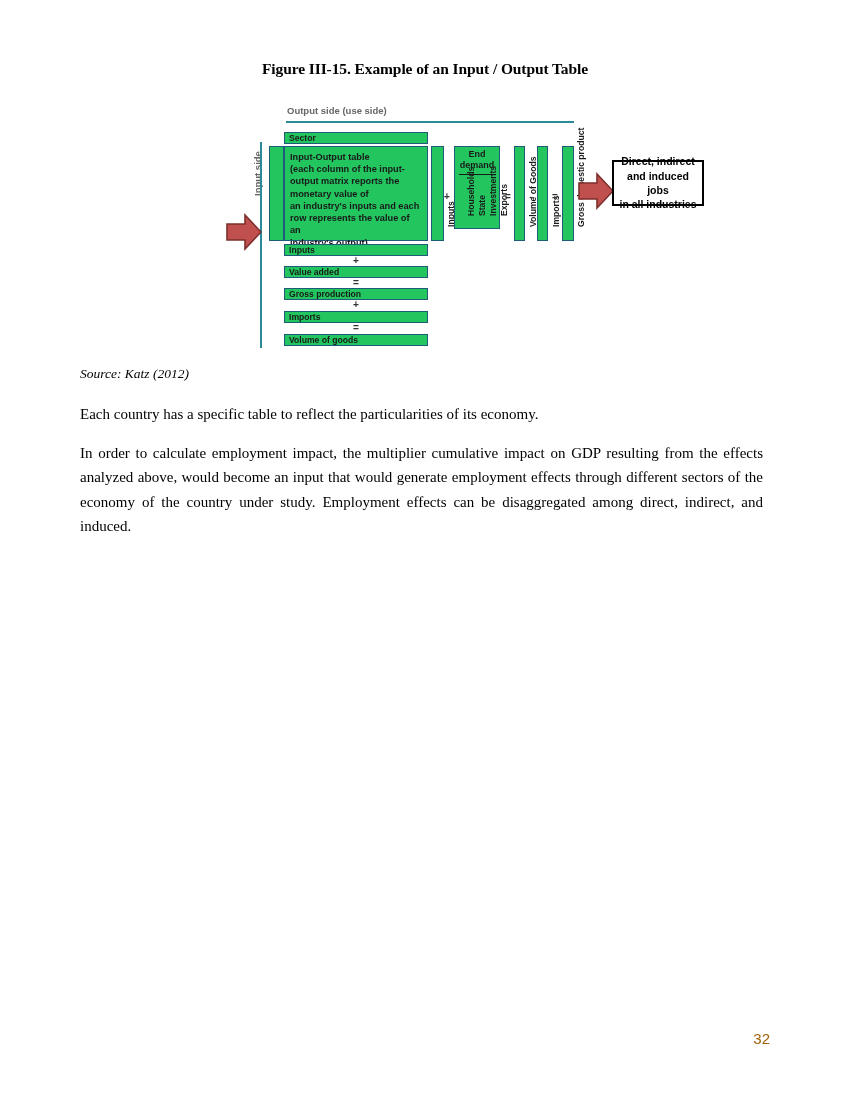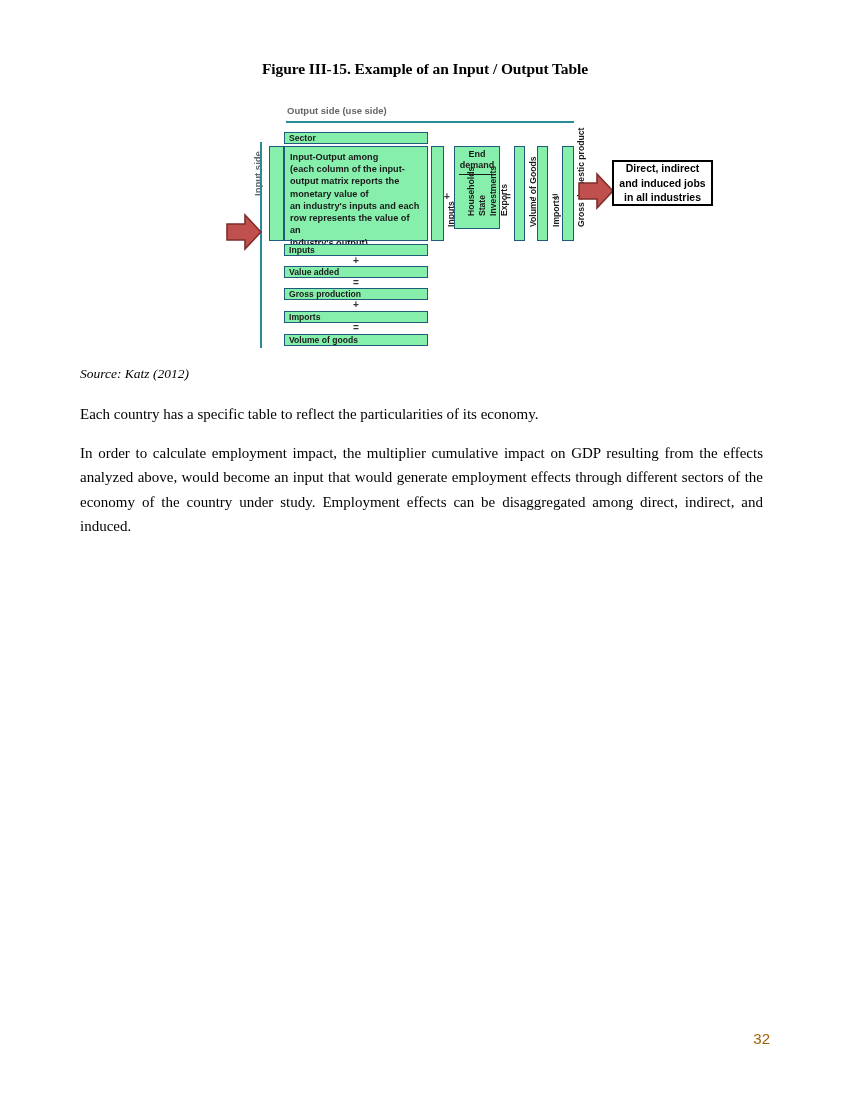--- a/index.html
+++ b/index.html
@@ -36,21 +36,21 @@
     top: 0;
     width: 850px;
     height: 370px;
     font-weight: bold;
   }
   .diagram * { box-sizing: border-box; }
 
   
   .cell {
     position: absolute;
-    background: #86efac;
+    background: #22c55e;
     border: 1px solid #1f5c7a;
     font-family: "Liberation Sans", sans-serif;
     font-size: 8.6px;
     color: #1a1a1a;
     line-height: 1.05;
   }
 
   
   .teal-h {
     position: absolute;
@@ -197,21 +197,21 @@
   <div class="axis-label vert" style="left:252px; top:196px;">Input side</div>
   <div class="teal-v" style="left:260px; top:142px; height:206px;"></div>
 
   <div class="cell bar-label" style="left:284px; top:132px; width:144px; height:12px;">Sector</div>
 
   <div class="cell" style="left:269px; top:146px; width:15px; height:95px;">
     <span class="vtext" style="left:11px;">Goods/Sector</span>
   </div>
 
   <div class="cell matrix-body" style="left:284px; top:146px; width:144px; height:95px;">
-    <div>Input-Output among</div>
+    <div>Input-Output table</div>
     <div>(each column of the input-</div>
     <div>output matrix reports the</div>
     <div>monetary value of</div>
     <div>an industry's inputs and each</div>
     <div>row represents the value of an</div>
     <div>industry's output)</div>
   </div>
 
   <div class="cell" style="left:431px; top:146px; width:13px; height:95px;">
     <span class="vtext" style="left:10px;">Inputs</span>
@@ -261,21 +261,21 @@
 
 
   <svg class="arrow" style="left:226px; top:212px;" width="36" height="40" viewBox="0 0 36 40">
     <polygon points="1,12 19,12 19,3 35,20 19,37 19,28 1,28" fill="#c0504d" stroke="#7d2e2c" stroke-width="1.6" stroke-linejoin="miter"></polygon>
   </svg>
 
   <svg class="arrow" style="left:578px; top:171px;" width="36" height="40" viewBox="0 0 36 40">
     <polygon points="1,12 19,12 19,3 35,20 19,37 19,28 1,28" fill="#c0504d" stroke="#7d2e2c" stroke-width="1.6" stroke-linejoin="miter"></polygon>
   </svg>
 
-  <div class="callout" style="left:612px; top:160px; width:101px; height:46px;">
+  <div class="callout" style="left:612px; top:160px; width:92px; height:46px;">
     <div>
       <div>Direct, indirect</div>
       <div>and induced jobs</div>
       <div>in all industries</div>
     </div>
   </div>
 
 </div>
 
 <div class="source-line">Source: Katz (2012)</div>

